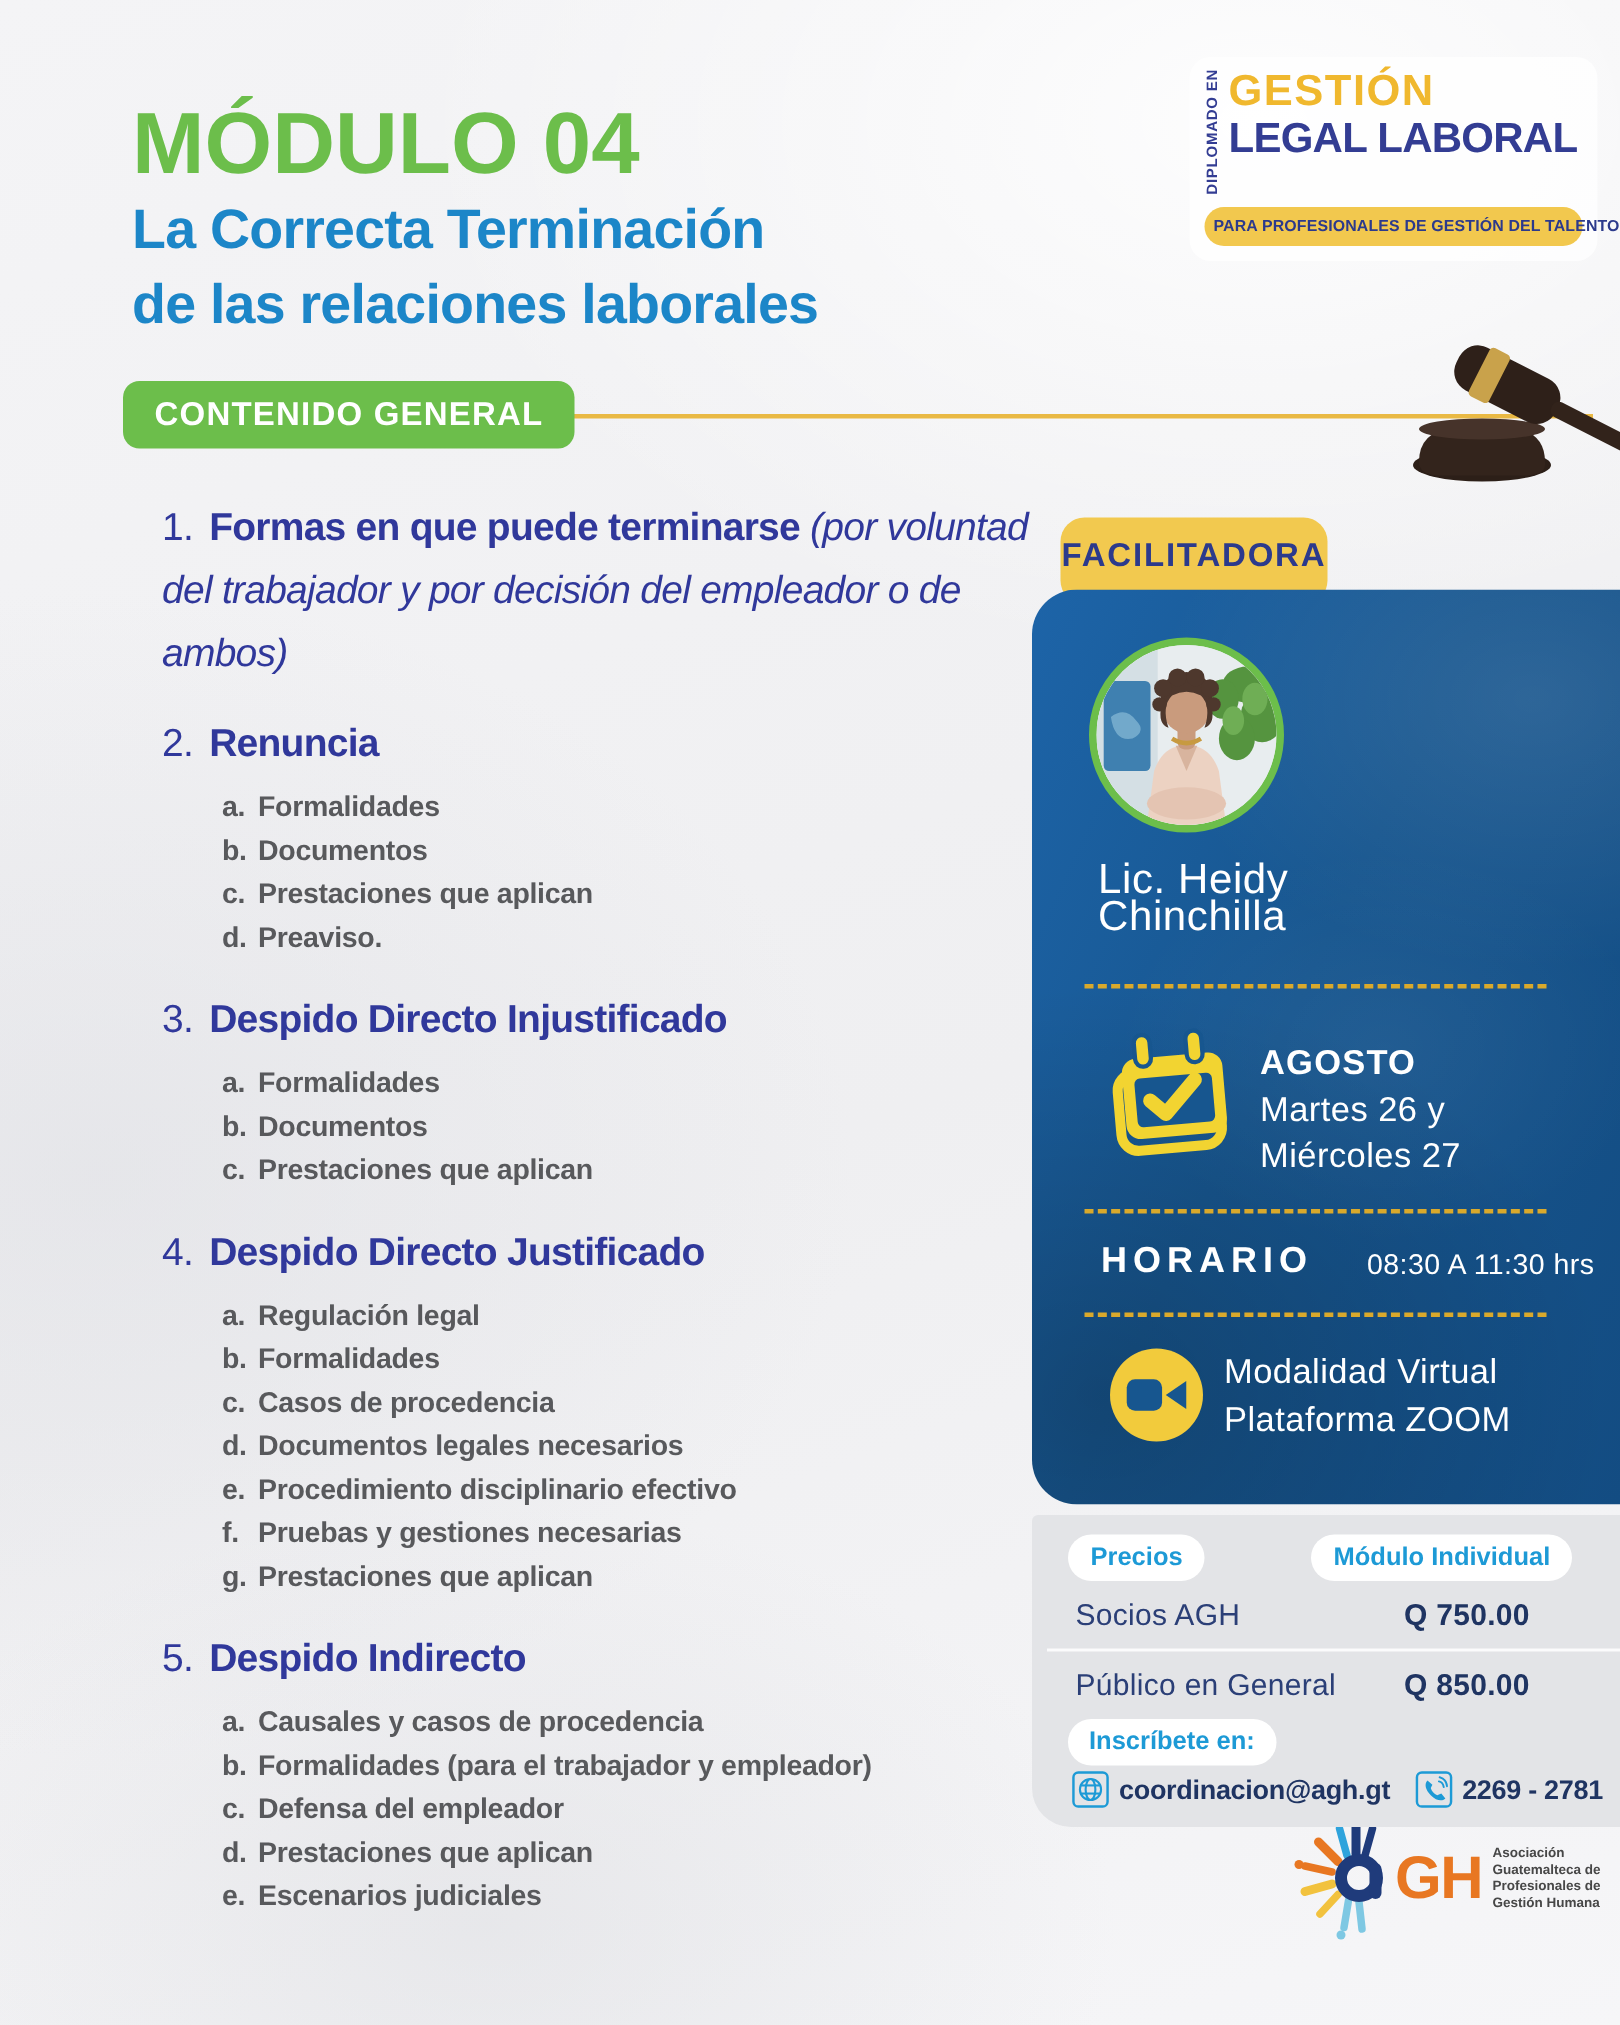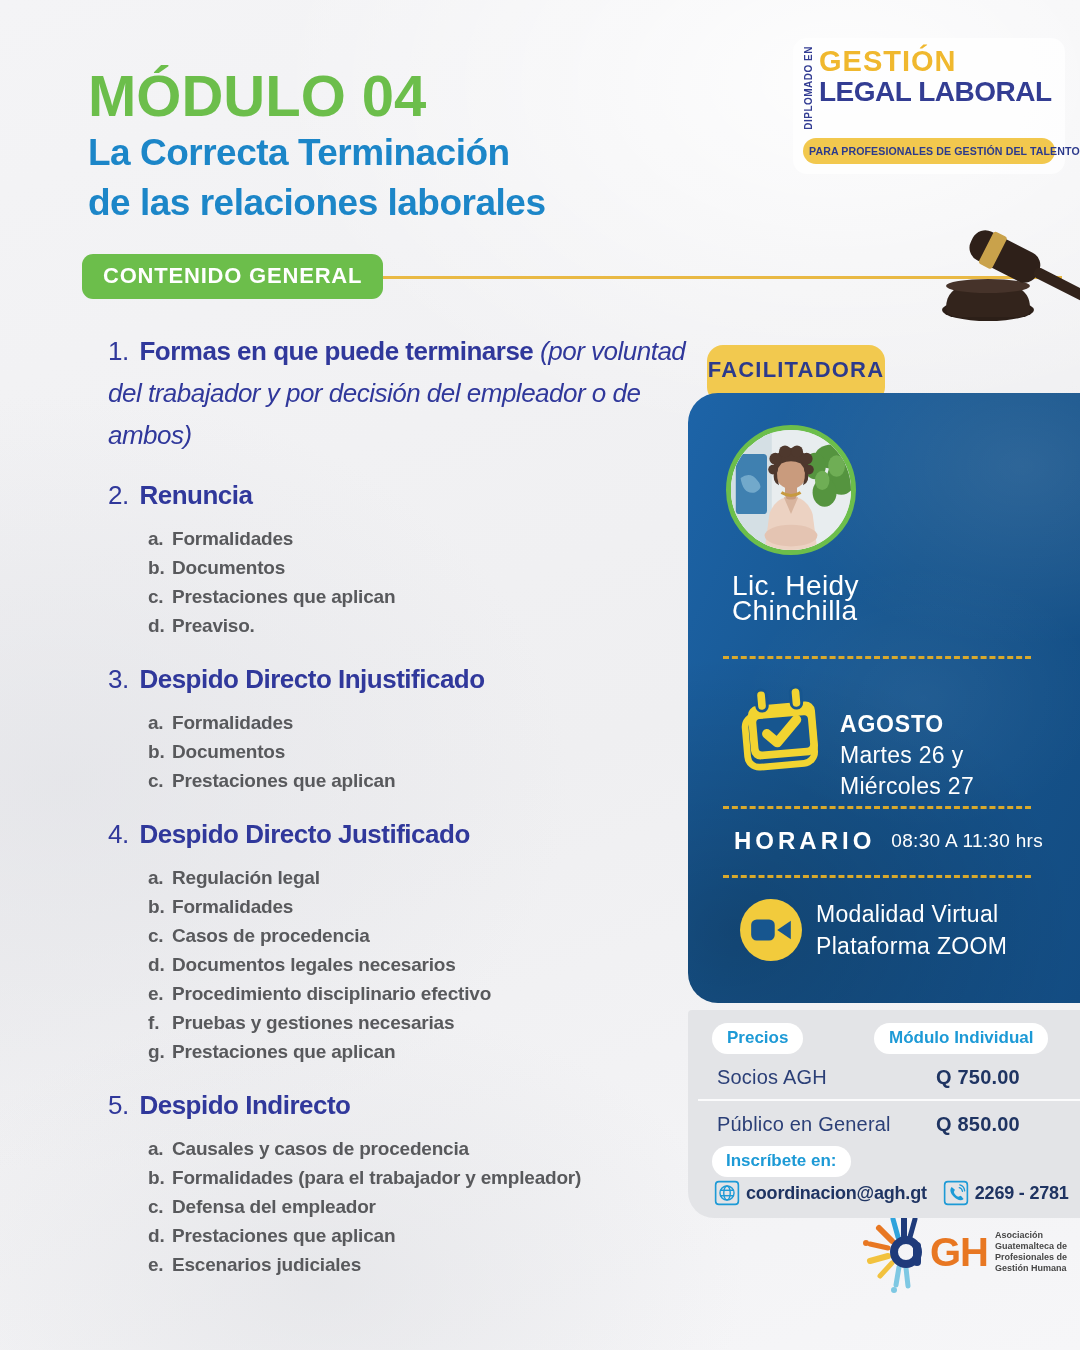--- a/index.html
+++ b/index.html
@@ -51,23 +51,23 @@
       radial-gradient(420px 300px at 85% 12%, rgba(255,255,255,.10), transparent 60%),
       radial-gradient(520px 420px at 12% 88%, rgba(0,0,0,.20), transparent 65%),
       radial-gradient(300px 220px at 60% 50%, rgba(255,255,255,.05), transparent 60%),
       linear-gradient(115deg,#1d64a8 0%, #17568f 45%, #134c82 100%);
   }
   .photo-ring { position:absolute; left:38px; top:32px; width:130px; height:130px; border-radius:50%; border:5px solid #6CBE4B; overflow:hidden; background:#e7edef; }
   .fac-name { position:absolute; left:44px; top:180px; font-size:28px; color:#ffffff; line-height:25px; letter-spacing:.4px; }
   .card-dash { position:absolute; left:35px; width:308px; border-top:3px dashed #D9A92C; }
   .dash1 { top:263px; } .dash2 { top:413px; } .dash3 { top:482px; }
   .cal-icon { position:absolute; left:42px; top:288px; width:96px; height:96px; }
-  .cal-text { position:absolute; left:152px; top:300px; font-size:23px; color:#ffffff; line-height:31px; letter-spacing:.3px;margin-top:16px; }
+  .cal-text { position:absolute; left:152px; top:300px; font-size:23px; color:#ffffff; line-height:31px; letter-spacing:.3px; }
   .cal-month { font-weight:bold; letter-spacing:.8px; }
-  .horario-row { position:absolute; left:46px; top:434px; display:flex; align-items:center; color:#ffffff; }
+  .horario-row { position:absolute; left:46px; top:434px; display:flex; align-items:flex-end; color:#ffffff;gap:20px; }
   .horario-label { font-size:24px; font-weight:bold; letter-spacing:4px; }
   .horario-value { font-size:19px; margin-left:16px; letter-spacing:.3px; }
   .video-icon { position:absolute; left:52px; top:506px; width:62px; height:62px; border-radius:50%; background:#F2CB3C; }
   .modality { position:absolute; left:128px; top:505px; font-size:23px; color:#ffffff; line-height:32px; letter-spacing:.3px; }
 
   
   .pricing { position:absolute; left:688px; top:1010px; width:392px; height:208px; background:#E3E4E7; border-radius:4px 0 0 26px; z-index:1; }
   .pill { position:absolute; background:#ffffff; color:#1D9AD6; font-weight:bold; border-radius:16px; }
   .pill-precios { left:24px; top:13px; font-size:17px; padding:5px 15px 6px; }
   .pill-modulo { left:186px; top:13px; font-size:17px; padding:5px 15px 6px; }

